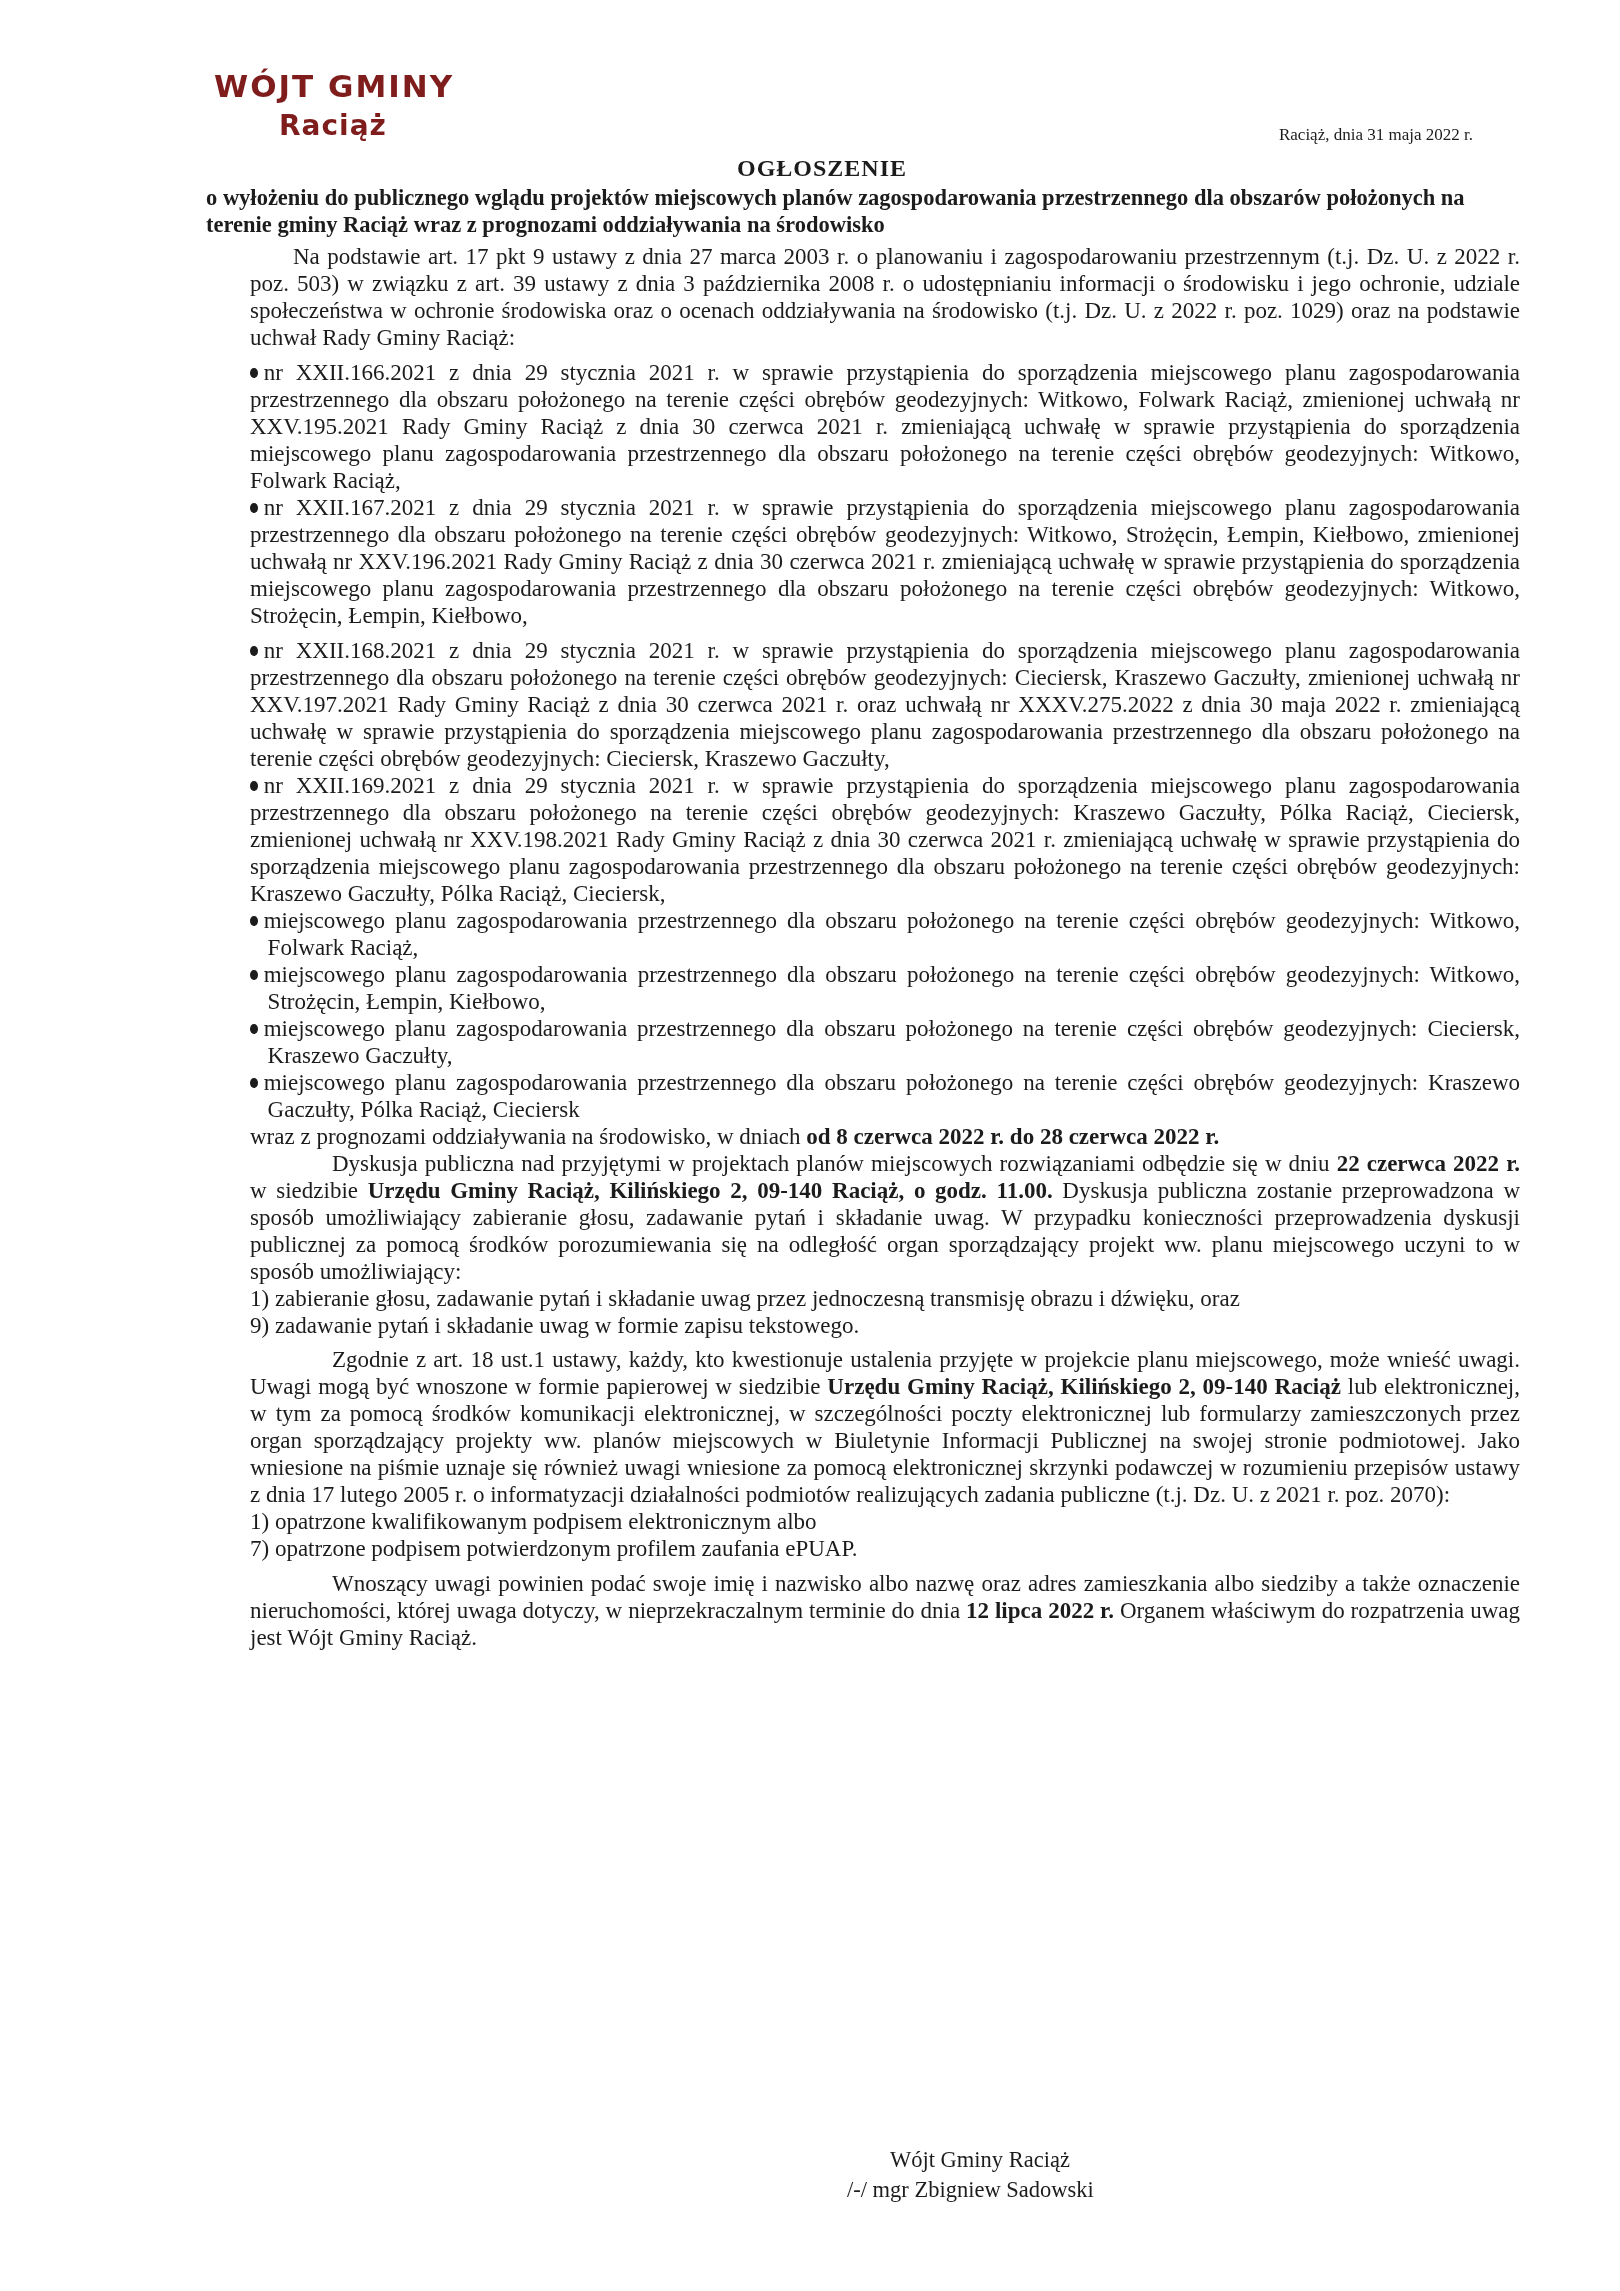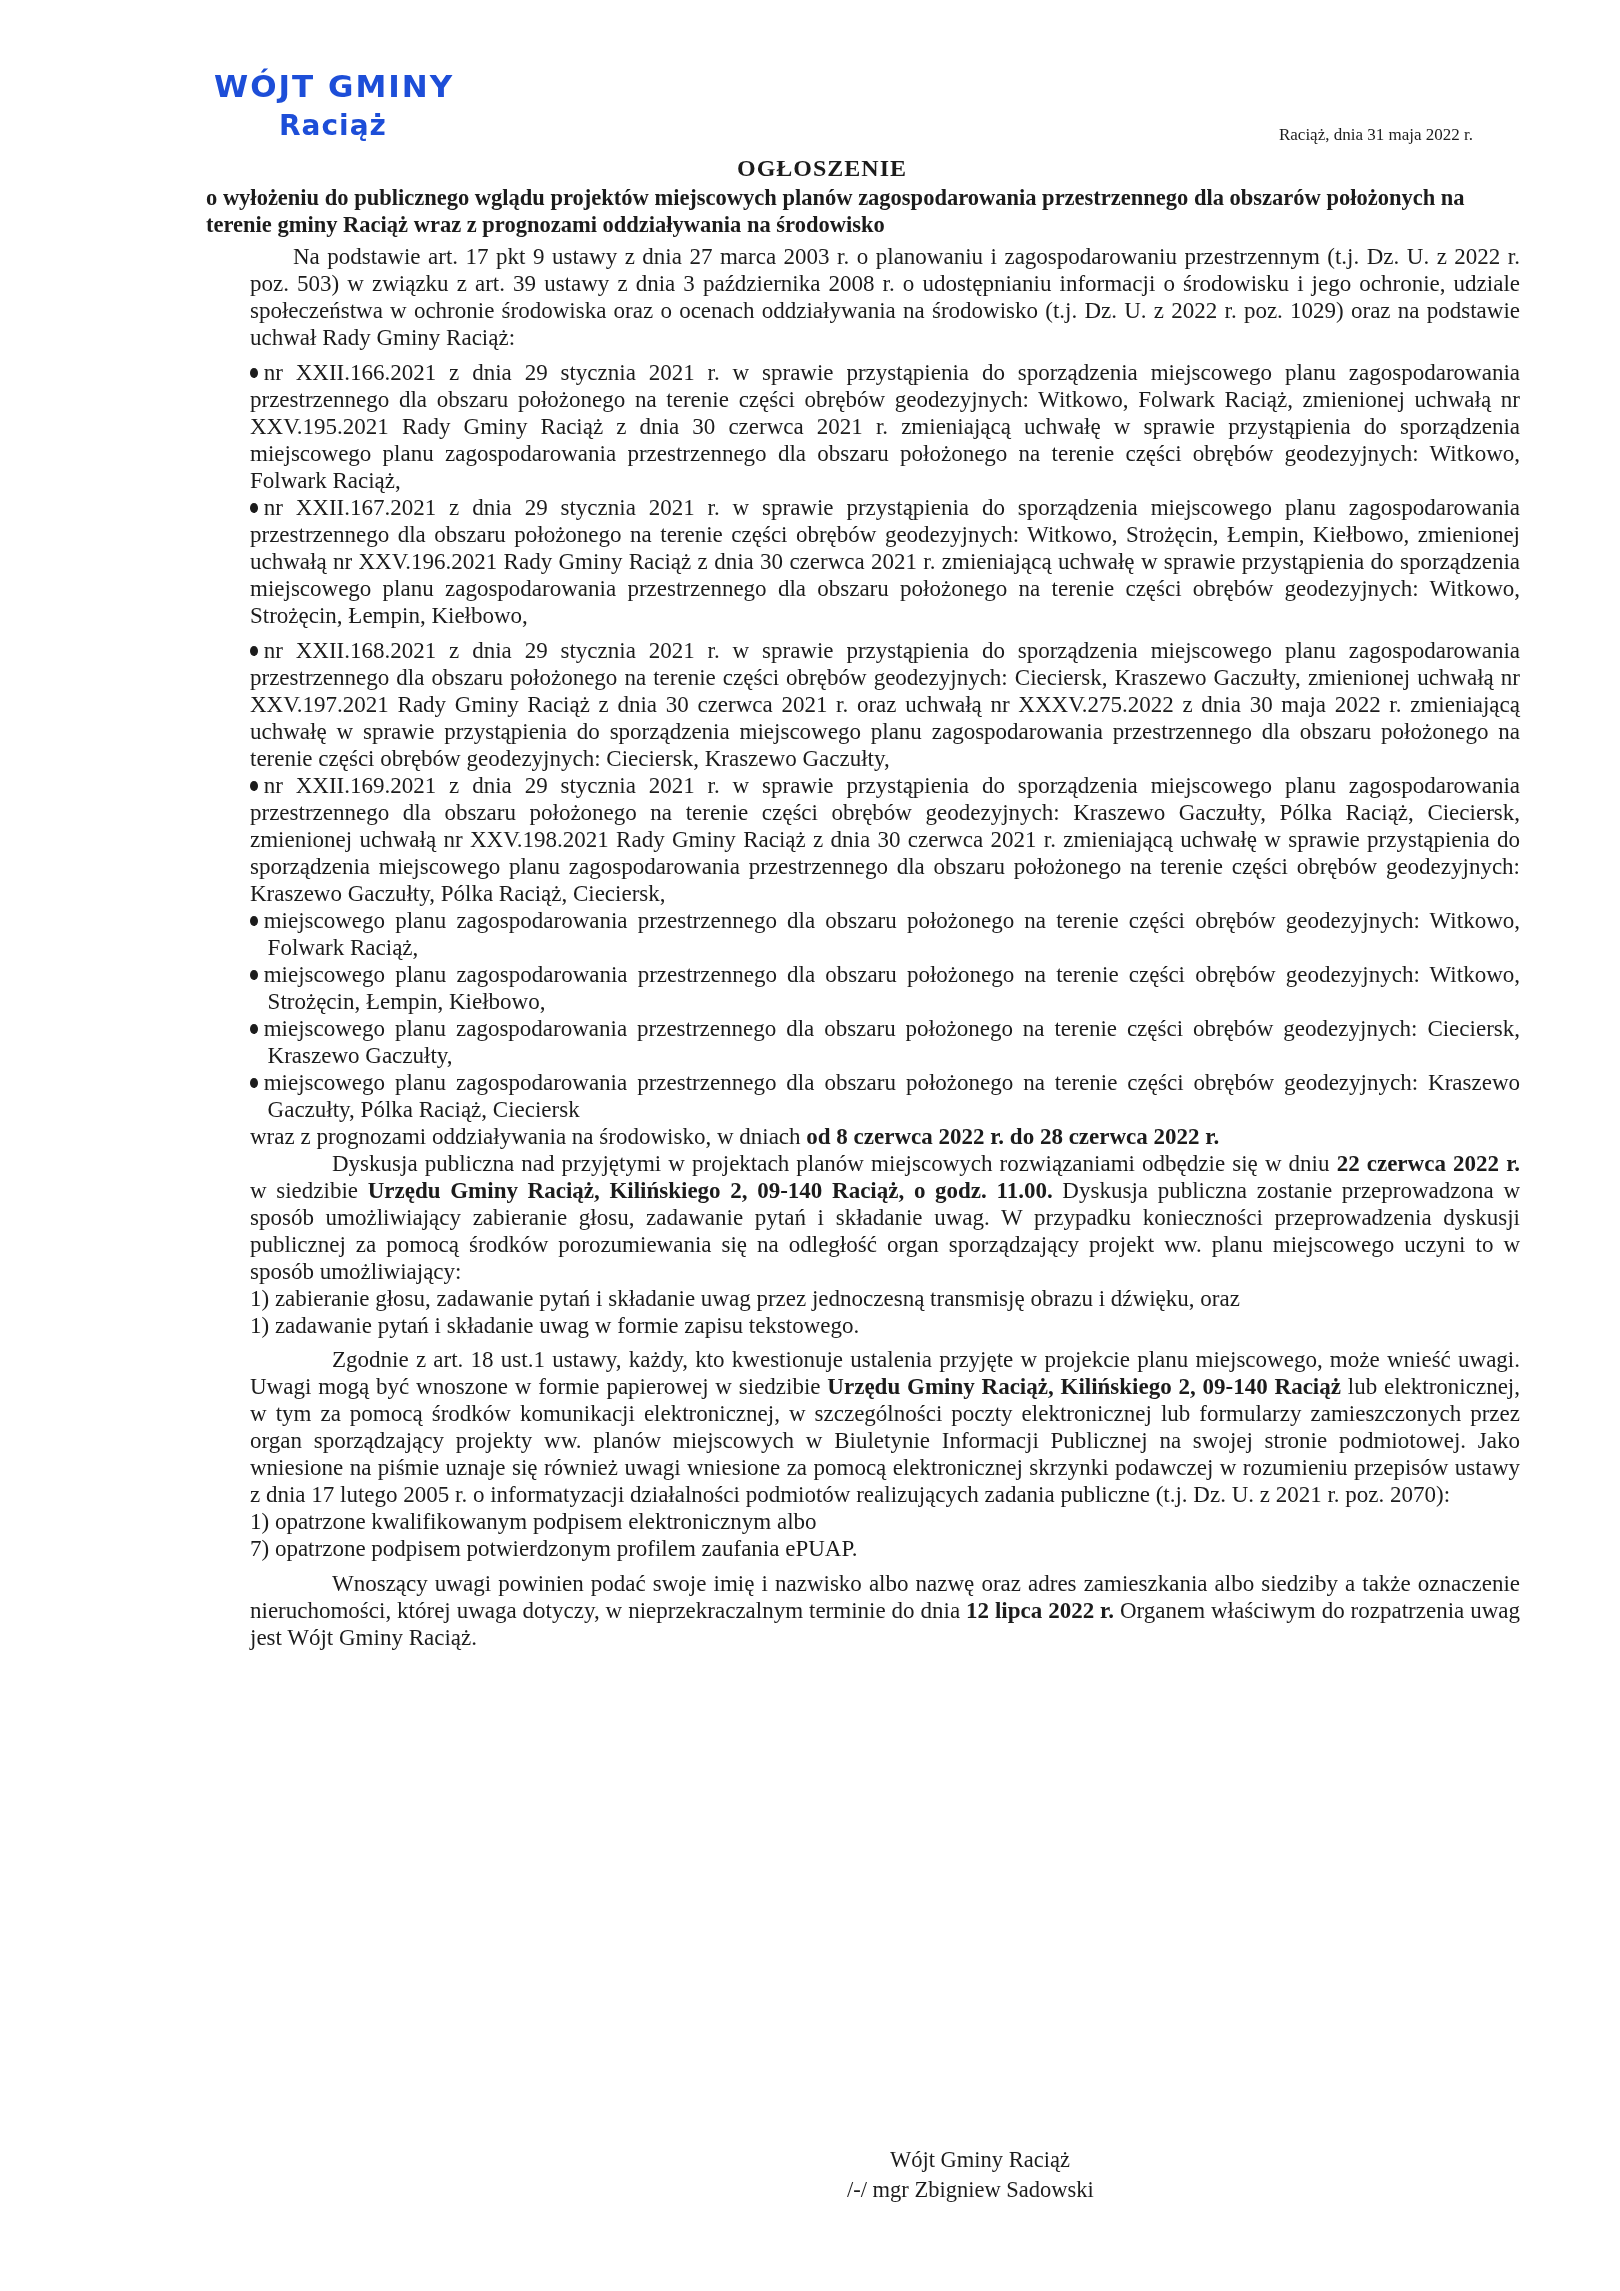--- a/index.html
+++ b/index.html
@@ -3,21 +3,21 @@
 <meta charset="utf-8">
 <style>
   html, body { margin: 0; padding: 0; background: #ffffff; }
   body { width: 1620px; height: 2292px; position: relative; overflow: hidden; }
   .page {
     position: absolute; left: 0; top: 0; width: 1620px; height: 2292px;
     font-family: "Liberation Serif", serif; color: #1c1c1c;
   }
   .stamp {
     position: absolute; left: 214px; top: 67px;
-    font-family: "DejaVu Sans", sans-serif; color: #1d4ed8;
+    font-family: "DejaVu Sans", sans-serif; color: #7f1d1d;
     letter-spacing: 2px; font-weight: bold;
   }
   .stamp .l1 { font-size: 31px; line-height: 39px; }
   .stamp .l2 { font-size: 28px; line-height: 39px; padding-left: 65px; letter-spacing: 1px; }
   .date-line {
     position: absolute; right: 147px; top: 125px; font-size: 17px;
   }
   .title {
     position: absolute; left: 12px; width: 100%; top: 155px; text-align: center;
     font-weight: bold; font-size: 24px; letter-spacing: 1px;
@@ -75,21 +75,21 @@
 
     <p class="plan-item"><span class="dot"></span><span>miejscowego planu zagospodarowania przestrzennego dla obszaru położonego na terenie części obrębów geodezyjnych: Witkowo, Folwark Raciąż,</span></p>
     <p class="plan-item"><span class="dot"></span><span>miejscowego planu zagospodarowania przestrzennego dla obszaru położonego na terenie części obrębów geodezyjnych: Witkowo, Strożęcin, Łempin, Kiełbowo,</span></p>
     <p class="plan-item"><span class="dot"></span><span>miejscowego planu zagospodarowania przestrzennego dla obszaru położonego na terenie części obrębów geodezyjnych: Cieciersk, Kraszewo Gaczułty,</span></p>
     <p class="plan-item"><span class="dot"></span><span>miejscowego planu zagospodarowania przestrzennego dla obszaru położonego na terenie części obrębów geodezyjnych: Kraszewo Gaczułty, Pólka Raciąż, Cieciersk</span></p>
 
     <p><span>wraz z prognozami oddziaływania na środowisko, w dniach </span><span class="b">od 8 czerwca 2022 r. do 28 czerwca 2022 r.</span></p>
 
     <p class="indent2"><span>Dyskusja publiczna nad przyjętymi w projektach planów miejscowych rozwiązaniami odbędzie się w dniu </span><span class="b">22 czerwca 2022 r.</span><span> w siedzibie </span><span class="b">Urzędu Gminy Raciąż, Kilińskiego 2, 09-140 Raciąż, o godz. 11.00.</span><span> Dyskusja publiczna zostanie przeprowadzona w sposób umożliwiający zabieranie głosu, zadawanie pytań i składanie uwag. W przypadku konieczności przeprowadzenia dyskusji publicznej za pomocą środków porozumiewania się na odległość organ sporządzający projekt ww. planu miejscowego uczyni to w sposób umożliwiający:</span></p>
     <p class="num-item">1) zabieranie głosu, zadawanie pytań i składanie uwag przez jednoczesną transmisję obrazu i dźwięku, oraz</p>
-    <p class="num-item">1) zadawanie pytań i składanie uwag w formie zapisu tekstowego.</p>
+    <p class="num-item">9) zadawanie pytań i składanie uwag w formie zapisu tekstowego.</p>
 
     <p class="indent2 gap"><span>Zgodnie z art. 18 ust.1 ustawy, każdy, kto kwestionuje ustalenia przyjęte w projekcie planu miejscowego, może wnieść uwagi. Uwagi mogą być wnoszone w formie papierowej w siedzibie </span><span class="b">Urzędu Gminy Raciąż, Kilińskiego 2, 09-140 Raciąż</span><span> lub elektronicznej, w tym za pomocą środków komunikacji elektronicznej, w szczególności poczty elektronicznej lub formularzy zamieszczonych przez organ sporządzający projekty ww. planów miejscowych w Biuletynie Informacji Publicznej na swojej stronie podmiotowej. Jako wniesione na piśmie uznaje się również uwagi wniesione za pomocą elektronicznej skrzynki podawczej w rozumieniu przepisów ustawy z dnia 17 lutego 2005 r. o informatyzacji działalności podmiotów realizujących zadania publiczne (t.j. Dz. U. z 2021 r. poz. 2070):</span></p>
     <p class="num-item">1)  opatrzone kwalifikowanym podpisem elektronicznym albo</p>
     <p class="num-item">7)  opatrzone podpisem potwierdzonym profilem zaufania ePUAP.</p>
 
     <p class="indent2 gap"><span>Wnoszący uwagi powinien podać swoje imię i nazwisko albo nazwę oraz adres zamieszkania albo siedziby a także oznaczenie nieruchomości, której uwaga dotyczy, w nieprzekraczalnym terminie do dnia </span><span class="b">12 lipca 2022 r.</span><span> Organem właściwym do rozpatrzenia uwag jest Wójt Gminy Raciąż.</span></p>
   </div>
 
   <div class="sign">
     <div class="l1">Wójt Gminy Raciąż</div>

